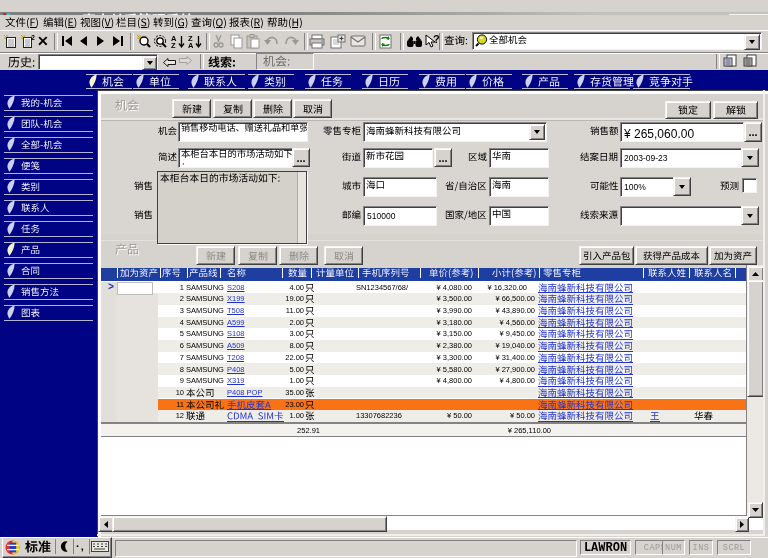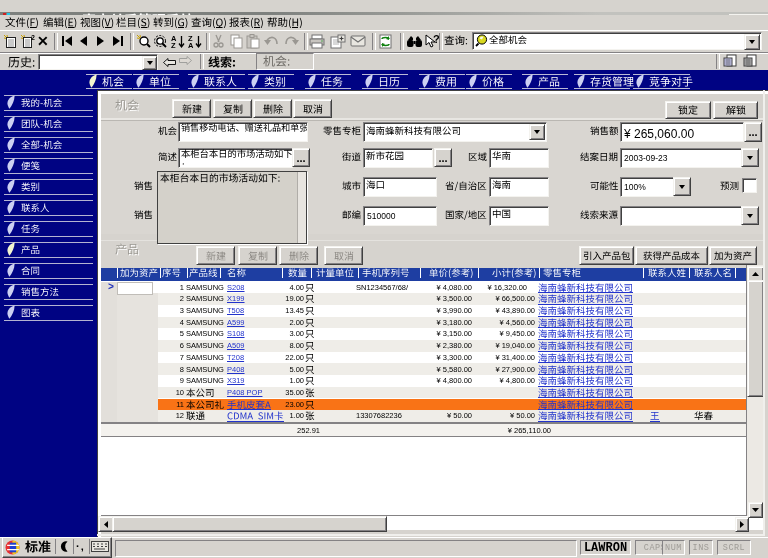--- a/index.html
+++ b/index.html
@@ -1724,21 +1724,21 @@
             <use href="#u6709" x="57" width="9.5" height="9.5"></use>
             <use href="#u9650" x="66.5" width="9.5" height="9.5"></use>
             <use href="#u516C" x="76" width="9.5" height="9.5"></use>
             <use href="#u53F8" x="85.5" width="9.5" height="9.5"></use>
           </svg></span></div>
     </div>
 <div class="row" style="top:39.9px;background:#ffffff">
       <div class="rn" style="right:563px">3</div>
       <div class="lt" style="left:88px">SAMSUNG</div>
       <div class="lt lk" style="left:129px">T508</div>
-      <div class="rt" style="right:443px">13.45</div>
+      <div class="rt" style="right:443px">11.00</div>
       <div class="ct" style="left:207px">
         <svg class="cg" width="9.5" height="9.5">
           <use href="#u53EA" x="0" width="9.5" height="9.5"></use>
         </svg>
       </div>
       <div class="rt" style="right:275px">¥ 3,990.00</div>
       <div class="rt" style="right:212px">¥ 43,890.00</div>
       <div class="ct lk2" style="left:440px"><span class="ul"><svg class="cg" width="95.0" height="9.5">
             <use href="#u6D77" x="0" width="9.5" height="9.5"></use>
             <use href="#u5357" x="9.5" width="9.5" height="9.5"></use>

